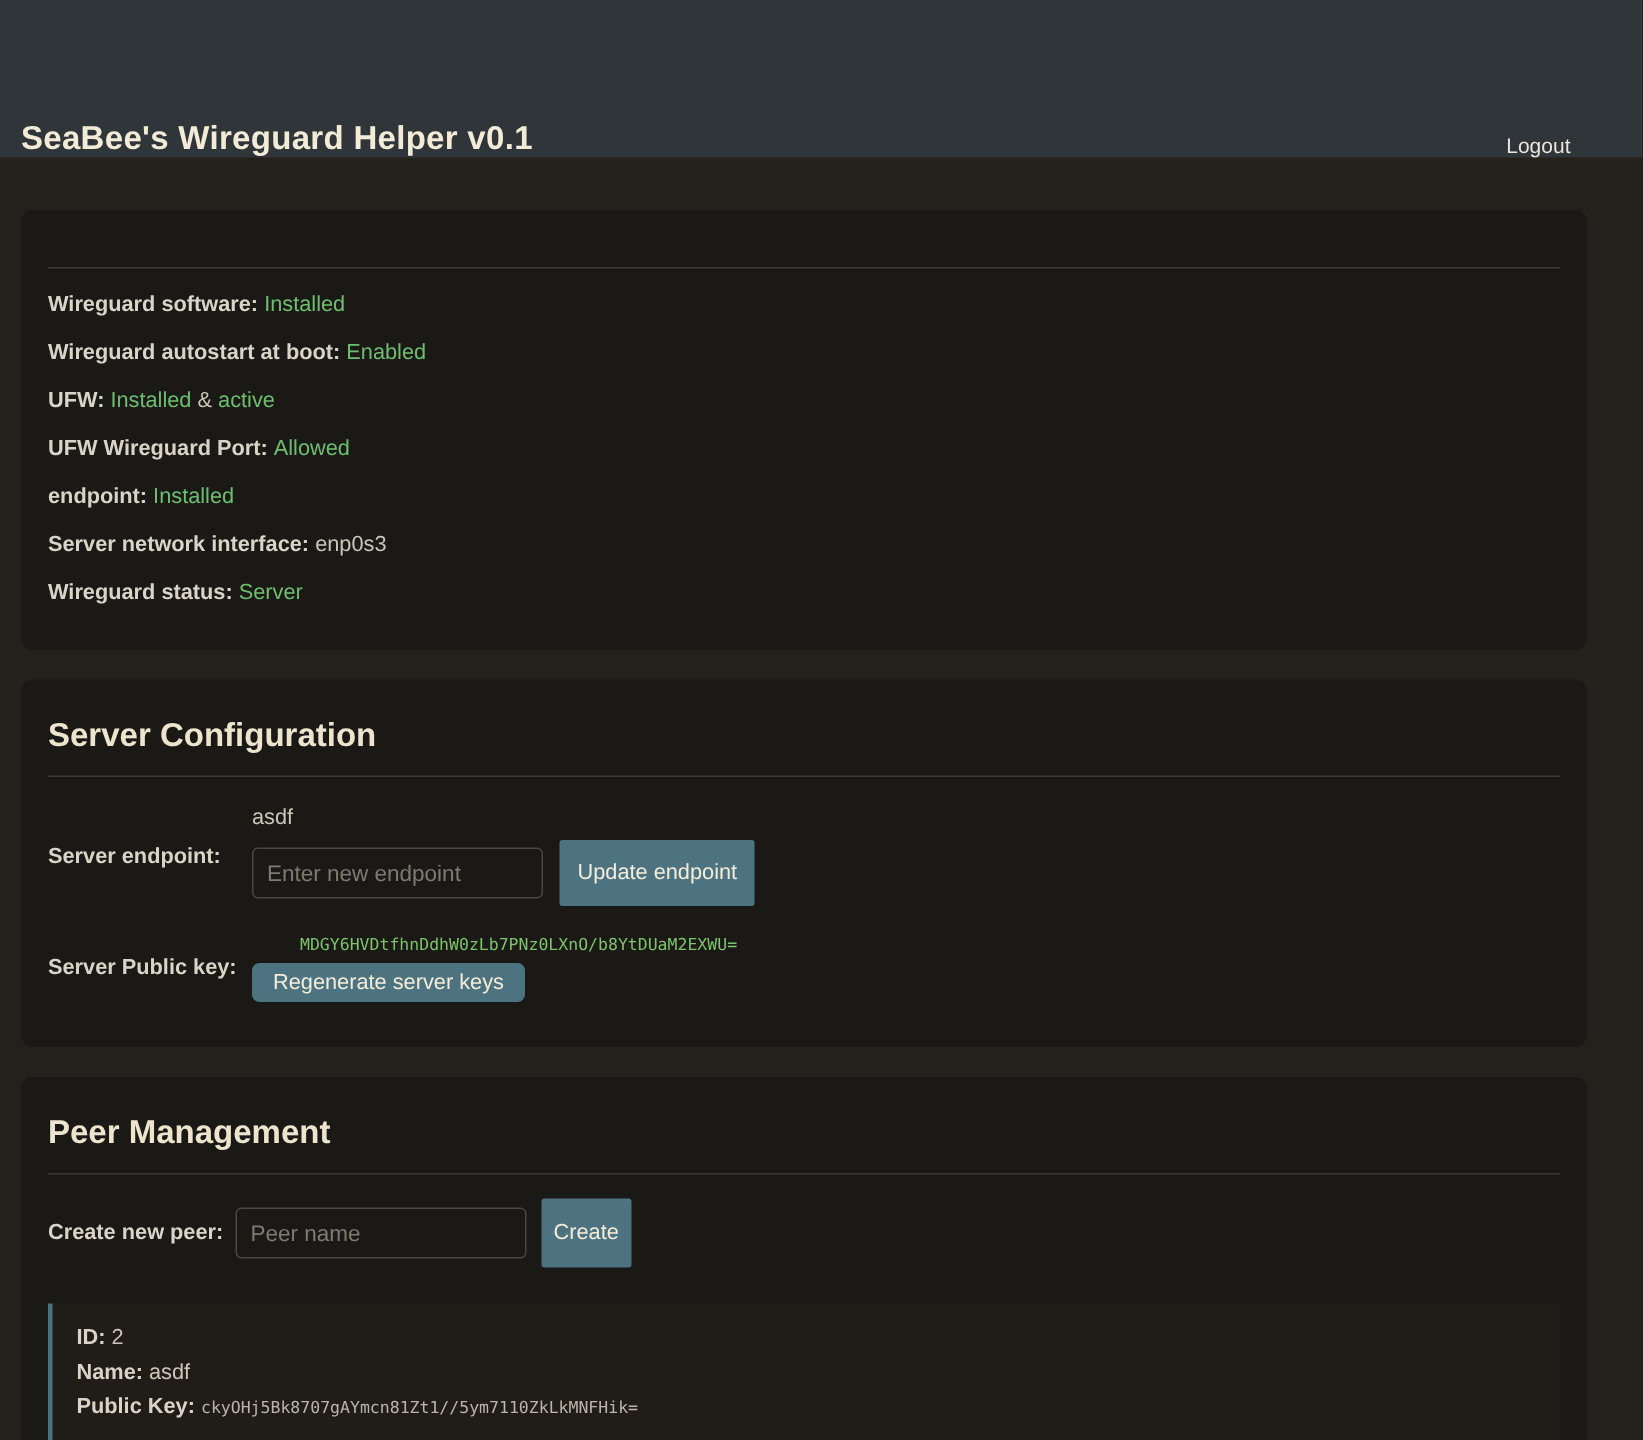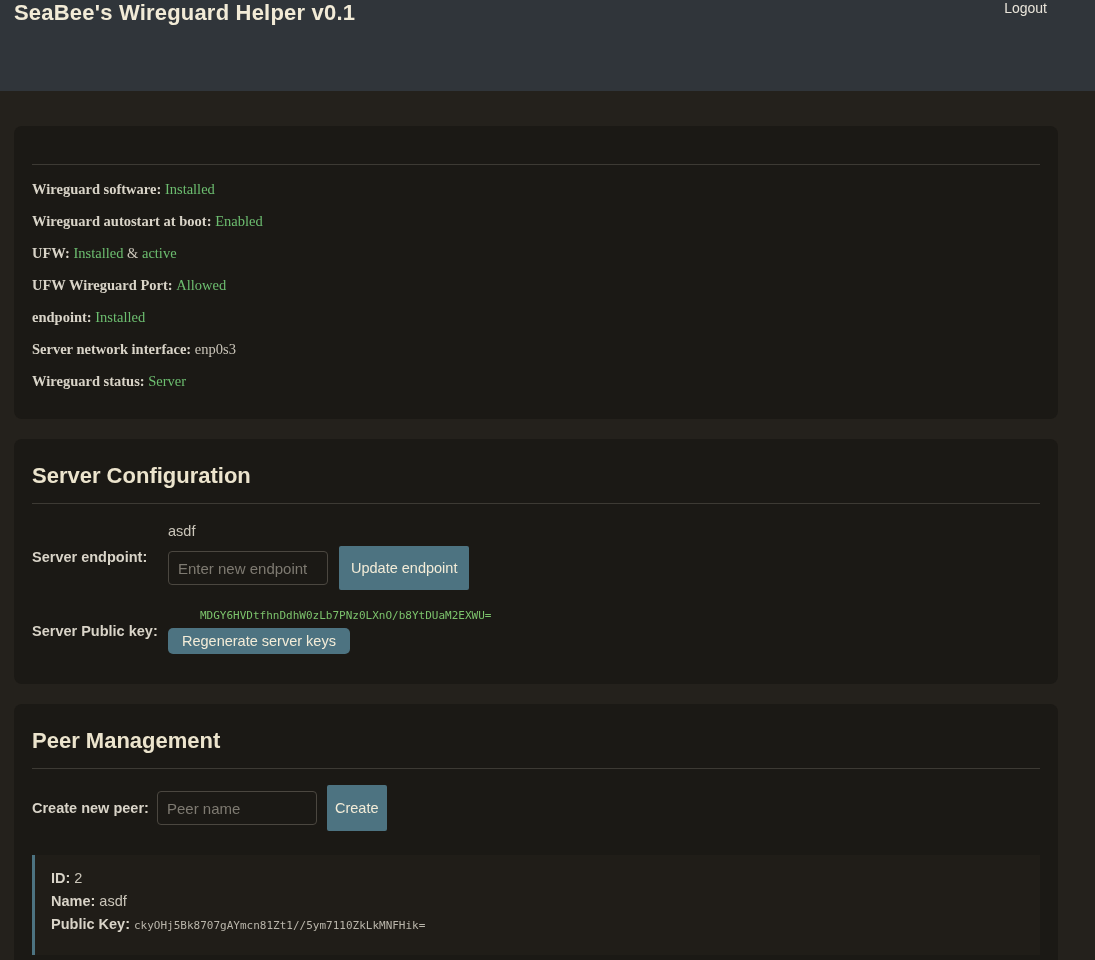--- a/index.html
+++ b/index.html
@@ -5,55 +5,55 @@
   * { box-sizing: border-box; }
   html, body { margin: 0; padding: 0; }
   body {
     width: 1095px; height: 960px; overflow: hidden;
     background: #24211c;
     font-family: "Liberation Sans", sans-serif;
     font-size: 14.5px;
     color: #cac5b9;
   }
   header {
-    height: 91px;
+    height: 105px;
     background: #30353a;
-    display: flex; align-items: flex-start; justify-content: space-between;
+    display: flex; align-items: flex-end; justify-content: space-between;
     padding: 0 48px 0 14px;
   }
   h1 {
     margin: 0; font-size: 22px; font-weight: bold; color: #f2ebd7;
     letter-spacing: 0.2px;
   }
   .logout { color: #e9e5da; font-size: 14px; cursor: pointer; text-decoration: none; }
 
   main { margin: 35px 37px 0 14px; }
   section.card {
     background: #1b1915;
     border-radius: 8px;
     padding: 24px 18px 30px 18px;
     margin-bottom: 20px;
   }
   h2 { margin: 0; font-size: 22px; font-weight: bold; color: #ece4cd; }
   hr { border: none; border-top: 1px solid #3d3a34; margin: 14px 0 0 0; }
 
-  .status-row { margin-top: 16px; line-height: 16px; font-family: Liberation Serif, serif; }
+  .status-row { margin-top: 16px; line-height: 16px; }
   .lbl { font-weight: bold; color: #d9d4c8; }
   .ok { color: #6dbe70; }
   .plain { color: #cac5b9; }
 
   .cfg-row { display: flex; align-items: center; margin-top: 20px; }
   .cfg-row.tight { margin-top: 18px; }
   .row-label { width: 136px; flex: none; font-weight: bold; color: #d9d4c8; line-height: 17px; }
   .field-col { display: flex; flex-direction: column; align-items: flex-start; }
   .current-value { color: #cac5b9; margin-bottom: 7px; line-height: 15px; }
   .inline { display: flex; align-items: center; gap: 11px; }
 
   input.text {
-    width: 160px; height: 34px;
+    width: 194px; height: 34px;
     background: transparent;
     border: 1px solid #4b4740; border-radius: 4px;
     padding: 0 9px;
     color: #cac5b9; font-size: 15px;
     font-family: "Liberation Sans", sans-serif;
     outline: none;
   }
   input.text::placeholder { color: #7e7a71; }
 
   button {

